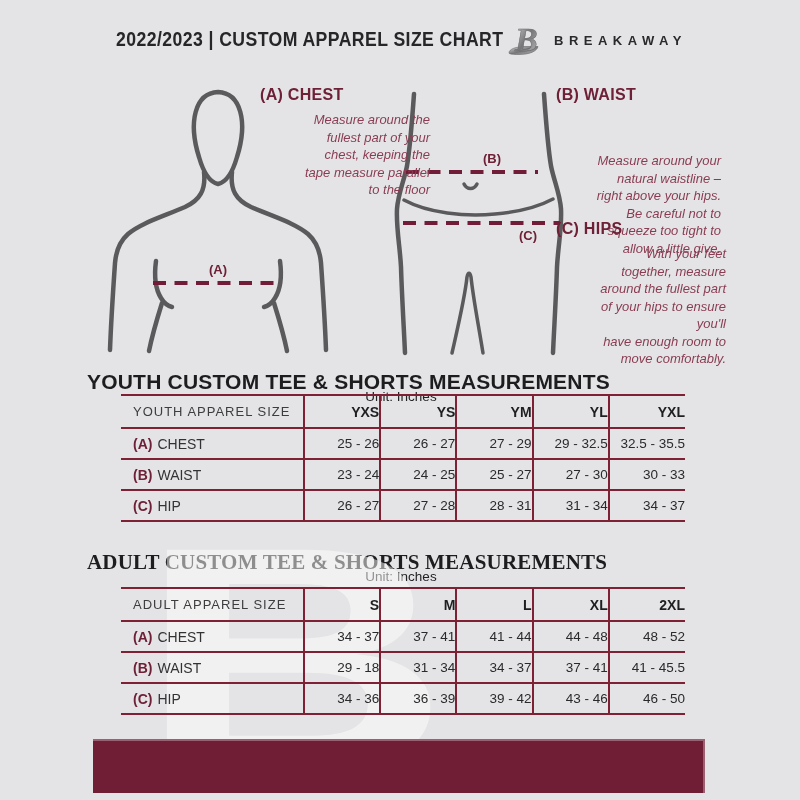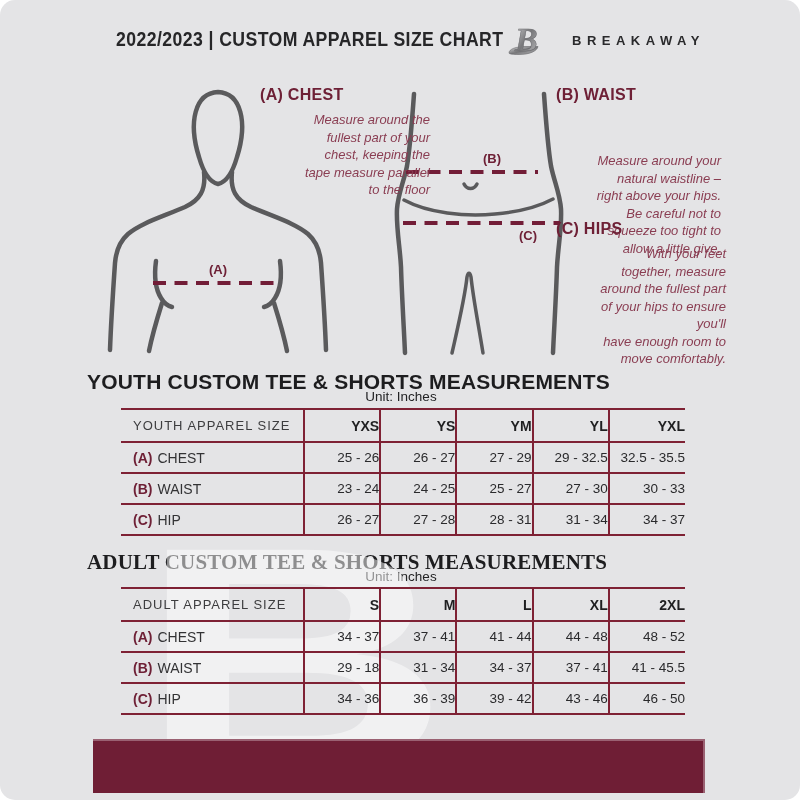--- a/index.html
+++ b/index.html
@@ -1,30 +1,30 @@
 <!DOCTYPE html>
 <html><head>
 <meta charset="utf-8">
 <style>
   html,body { margin:0; padding:0; }
   .canvas {
     position:relative; width:800px; height:800px;
     background:#e4e4e6; overflow:hidden;
-    font-family:"Liberation Sans", sans-serif; color:#262628;border-radius:15px;
+    font-family:"Liberation Sans", sans-serif; color:#262628;
   }
   .abs { position:absolute; }
 
   
   .doc-title {
     left:116px; top:27px; font-size:21px; font-weight:bold; color:#262628;
     letter-spacing:0.5px; white-space:nowrap;
     transform:scaleX(0.84); transform-origin:left top;
   }
   .brand {
-    left:572px; top:33px; font-size:13px; font-weight:bold;
+    left:554px; top:33px; font-size:13px; font-weight:bold;
     letter-spacing:5.5px; color:#2a2a2c; white-space:nowrap;
   }
 
   
   svg.figures { left:0; top:0; pointer-events:none; }
 
   .meas-label { font-size:13px; font-weight:bold; color:#6e2036; text-align:center; }
 
   .sec-head { font-size:16px; font-weight:bold; color:#6e2036; letter-spacing:0.3px; }
   .sec-body {
@@ -140,21 +140,21 @@
 of your hips to ensure
 you'll
 have enough room to
 move comfortably.</div>
 
   <div class="abs watermark">B</div>
 
   <div class="abs tbl-title" style="top:370px;">YOUTH CUSTOM TEE &amp; SHORTS MEASUREMENTS</div>
   <div class="abs tbl-unit" style="top:389px;">Unit: Inches</div>
 
-  <table class="size" style="top:408px;">
+  <table class="size" style="top:394px;">
     <colgroup>
         <col class="c0">
         <col>
         <col>
         <col>
         <col>
         <col>
       </colgroup>
     <thead>
       <tr>

